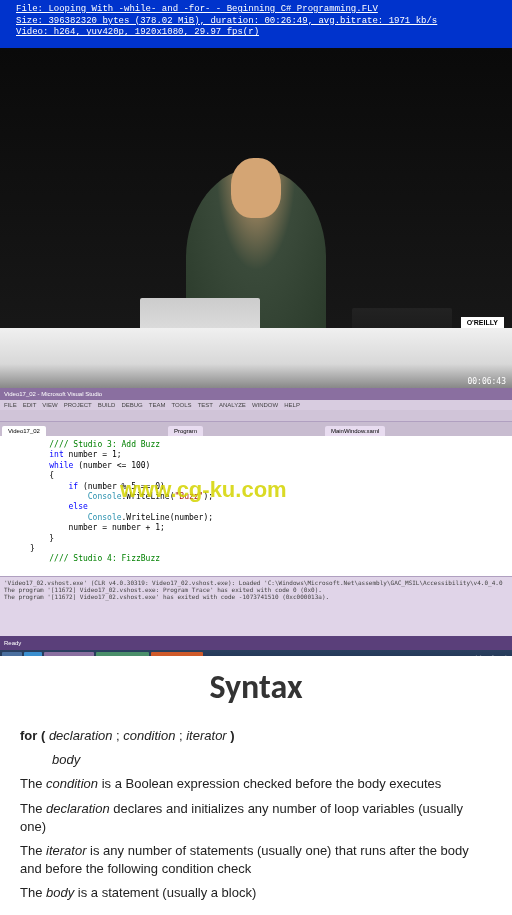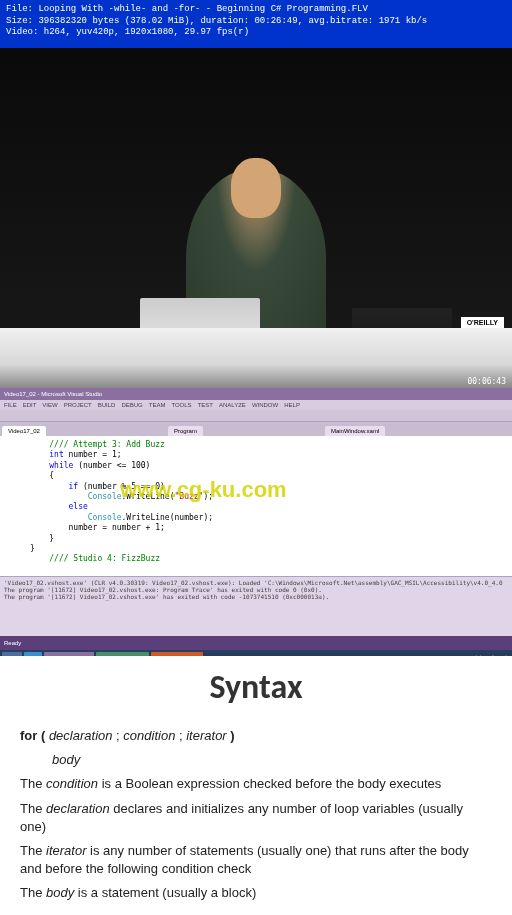--- a/index.html
+++ b/index.html
@@ -1,19 +1,19 @@
 <!DOCTYPE html>
 <html><head>
   <meta charset="utf-8">
   <style>
     * { margin: 0; padding: 0; box-sizing: border-box; }
     body { width: 512px; height: 915px; font-family: Arial, sans-serif; overflow: hidden; background: #fff; }
     
     
-    .info-panel { background: #0033cc; color: #fff; padding: 4px 6px; font-size: 9px; line-height: 1.3; font-family: 'Courier New', monospace; height: 48px; }
+    .info-panel { background: #0033cc; color: #fff; padding: 4px 16px; font-size: 9px; line-height: 1.3; font-family: 'Courier New', monospace; height: 48px; text-decoration: underline; }
     
     
     .video-section { height: 340px; background: #000000; position: relative; }
     .curtain { background: linear-gradient(180deg, #0a0a0a 0%, #1a1a1a 100%); height: 100%; display: flex; align-items: flex-end; justify-content: center; }
     .presenter-area { height: 220px; width: 100%; position: relative; display: flex; justify-content: center; align-items: flex-end; }
     .presenter { width: 140px; height: 180px; background: radial-gradient(ellipse at top, #d4a574 0%, #3a4a3a 40%, #2a3a2a 100%); border-radius: 50% 50% 0 0; position: relative; bottom: 40px; }
     .presenter-head { width: 50px; height: 60px; background: #d4a574; border-radius: 45% 45% 40% 40%; position: absolute; top: -10px; left: 45px; }
     .desk { position: absolute; bottom: 0; width: 100%; height: 60px; background: linear-gradient(180deg, #f0f0f0 0%, #d8d8d8 60%, #888 100%); }
     .laptop { position: absolute; width: 120px; height: 70px; bottom: 20px; }
     .laptop-left { left: 140px; background: linear-gradient(180deg, #ccc 0%, #eee 100%); border-radius: 2px 2px 0 0; }
@@ -101,21 +101,21 @@
     <span>HELP</span>
   </div>
   <div class="vs-toolbar"></div>
   <div class="vs-tabs">
     <div class="vs-tab active">Video17_02</div>
     <div class="vs-tab" style="margin-left:120px">Program</div>
     <div class="vs-tab" style="margin-left:120px">MainWindow.xaml</div>
   </div>
   <div class="code-area">
     <div class="watermark">www.cg-ku.com</div>
-    <div class="code-line"><span class="comment">    //// Attempt 3: Add Buzz</span></div>
+    <div class="code-line"><span class="comment">    //// Studio 3: Add Buzz</span></div>
     <div class="code-line"><span class="keyword">    int</span><span> number = 1;</span></div>
     <div class="code-line"><span class="keyword">    while</span><span> (number &lt;= 100)</span></div>
     <div class="code-line"><span>    {</span></div>
     <div class="code-line"><span class="keyword">        if</span><span> (number % 5 == 0)</span></div>
     <div class="code-line"><span class="type">            Console</span><span>.WriteLine(</span><span class="string">"Buzz"</span><span>);</span></div>
     <div class="code-line"><span class="keyword">        else</span></div>
     <div class="code-line"><span class="type">            Console</span><span>.WriteLine(number);</span></div>
     <div class="code-line"><span>        number = number + 1;</span></div>
     <div class="code-line"><span>    }</span></div>
     <div class="code-line"><span>}</span></div>

